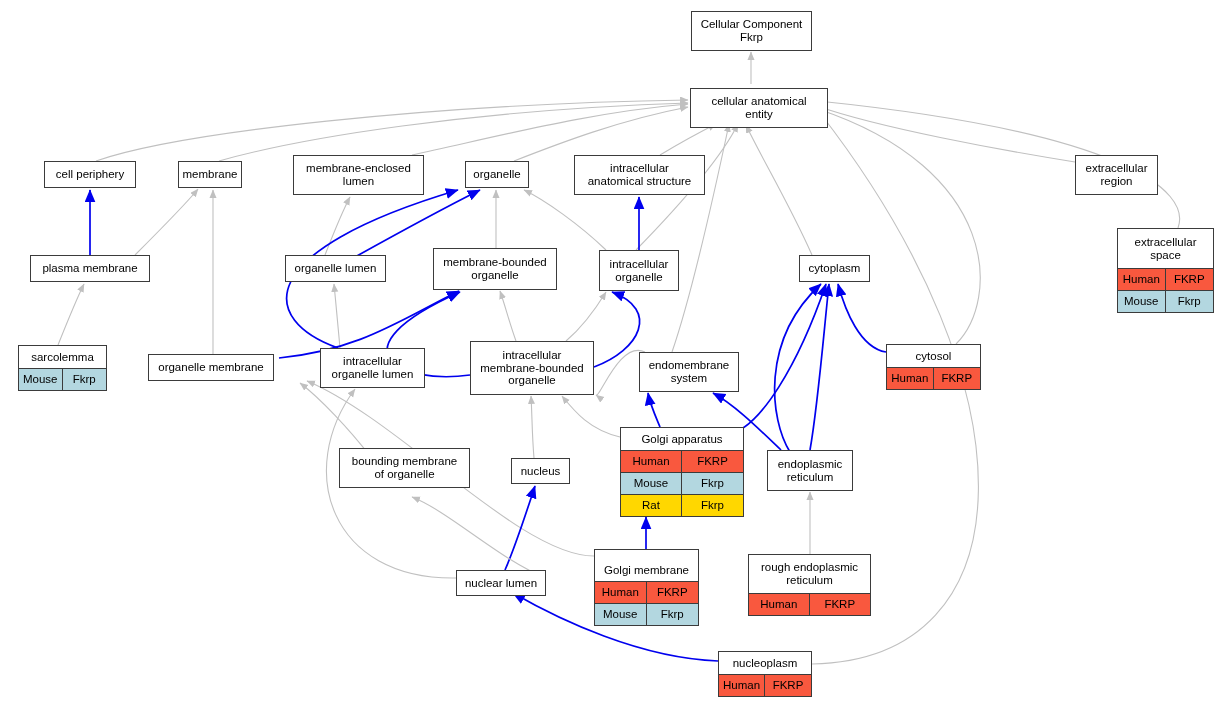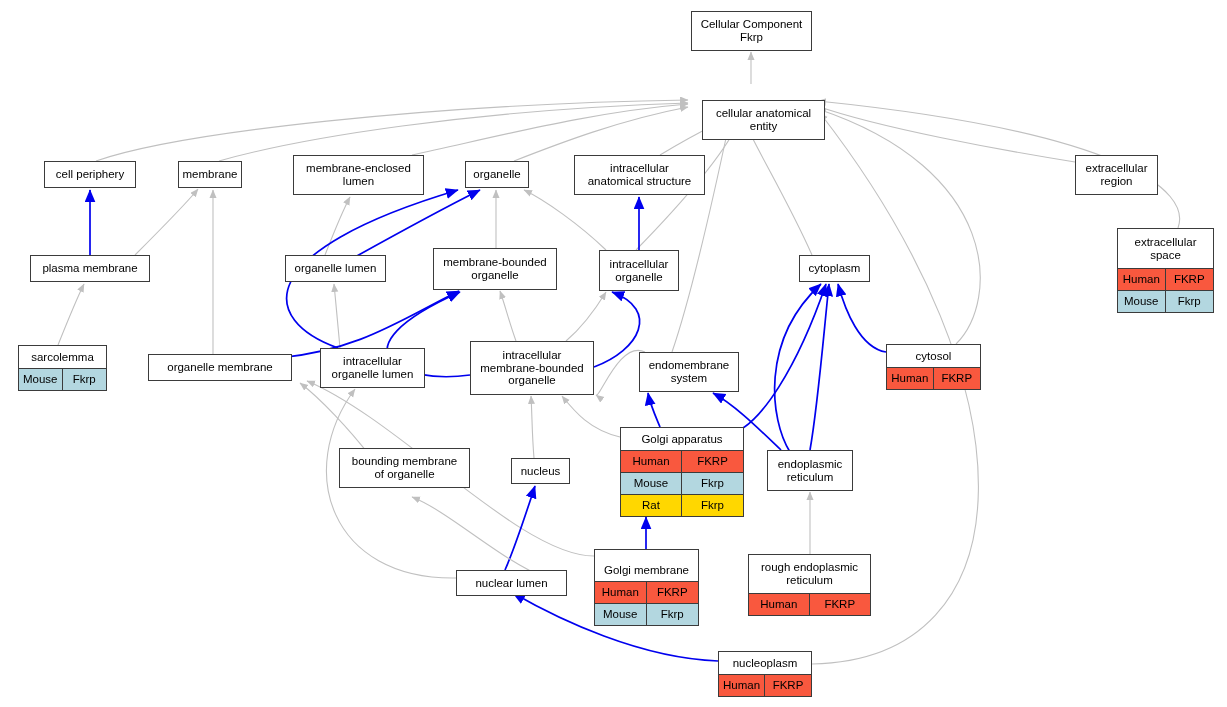--- a/index.html
+++ b/index.html
@@ -81,21 +81,21 @@
         <path d="M546,578 C500,560 450,512 412,497" fill="none" stroke="#C0C0C0" stroke-width="1.1" marker-end="url(#arrow-gray)"></path>
         <path d="M370,456 C350,430 320,398 300,383" fill="none" stroke="#C0C0C0" stroke-width="1.1" marker-end="url(#arrow-gray)"></path>
         <path d="M718,661 C640,658 560,620 513,593" fill="none" stroke="#0000EE" stroke-width="1.7" marker-end="url(#arrow-blue)"></path>
       </g>
   </svg>
   <div id="nodes-layer">
       <div class="node" style="left: 691px; top: 11px; width: 121px;">
         <div class="title" style="height: 38px;">Cellular Component
 Fkrp</div>
       </div>
-      <div class="node" style="left: 690px; top: 100px; width: 123px; margin-left: 12px;">
+      <div class="node" style="left: 690px; top: 88px; width: 138px;">
         <div class="title" style="height: 38px;">cellular anatomical
 entity</div>
       </div>
       <div class="node" style="left: 44px; top: 161px; width: 92px;">
         <div class="title" style="height: 25px;">cell periphery</div>
       </div>
       <div class="node" style="left: 178px; top: 161px; width: 64px;">
         <div class="title" style="height: 25px;">membrane</div>
       </div>
       <div class="node" style="left: 293px; top: 155px; width: 131px;">
@@ -146,21 +146,21 @@
       </div>
       <div class="node" style="left: 18px; top: 345px; width: 89px;">
         <div class="title" style="height: 22px;">sarcolemma</div>
         <div class="genes">
           <div class="generow" style="background: rgb(179, 215, 224);">
             <div class="genecell left">Mouse</div>
             <div class="genecell">Fkrp</div>
           </div>
         </div>
       </div>
-      <div class="node" style="left: 148px; top: 354px; width: 144px;">
+      <div class="node" style="left: 148px; top: 354px; width: 126px;">
         <div class="title" style="height: 25px;">organelle membrane</div>
       </div>
       <div class="node" style="left: 320px; top: 348px; width: 105px;">
         <div class="title" style="height: 38px;">intracellular
 organelle lumen</div>
       </div>
       <div class="node" style="left: 470px; top: 341px; width: 124px;">
         <div class="title" style="height: 52px;">intracellular
 membrane-bounded
 organelle</div>
@@ -222,21 +222,21 @@
       <div class="node" style="left: 748px; top: 554px; width: 123px;">
         <div class="title" style="height: 38px;">rough endoplasmic
 reticulum</div>
         <div class="genes">
           <div class="generow" style="background: rgb(249, 88, 62);">
             <div class="genecell left">Human</div>
             <div class="genecell">FKRP</div>
           </div>
         </div>
       </div>
-      <div class="node" style="left: 456px; top: 570px; width: 111px;">
+      <div class="node" style="left: 456px; top: 570px; width: 90px;">
         <div class="title" style="height: 24px;">nuclear lumen</div>
       </div>
       <div class="node" style="left: 718px; top: 651px; width: 94px;">
         <div class="title" style="height: 22px;">nucleoplasm</div>
         <div class="genes">
           <div class="generow" style="background: rgb(249, 88, 62);">
             <div class="genecell left">Human</div>
             <div class="genecell">FKRP</div>
           </div>
         </div>

